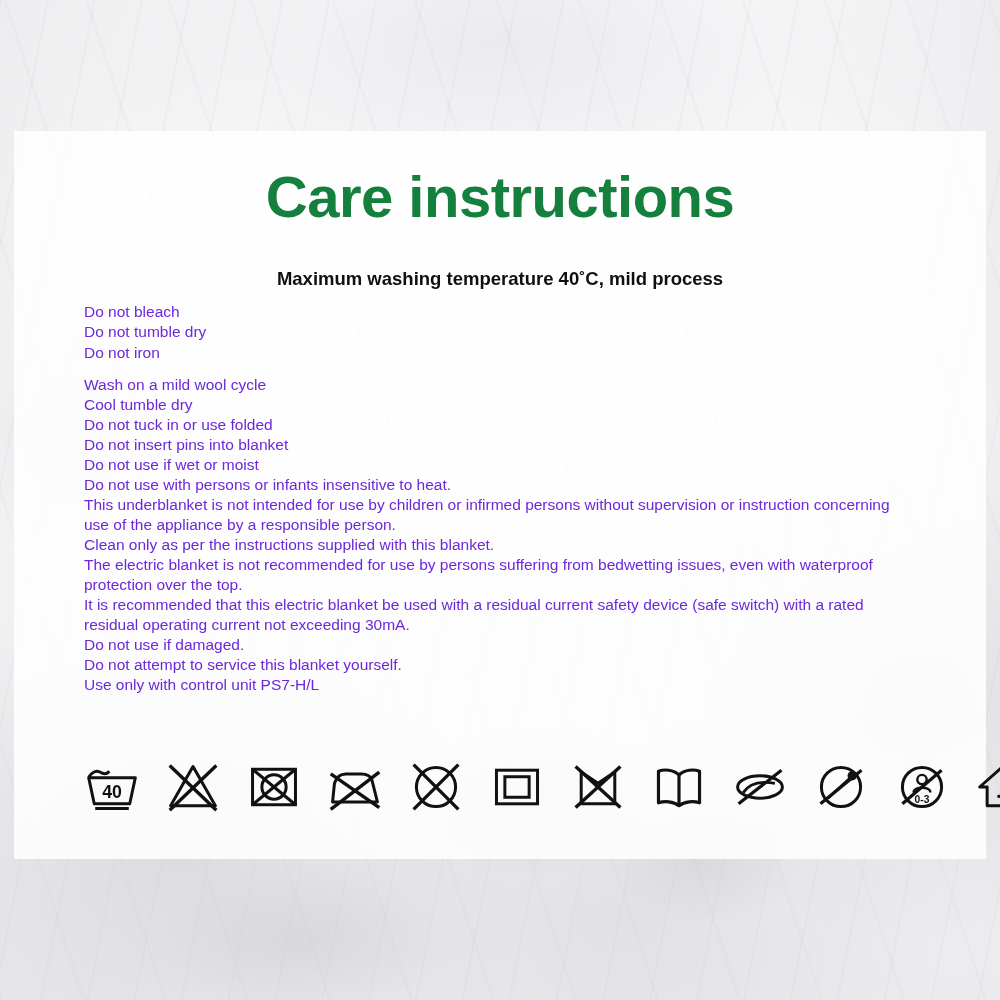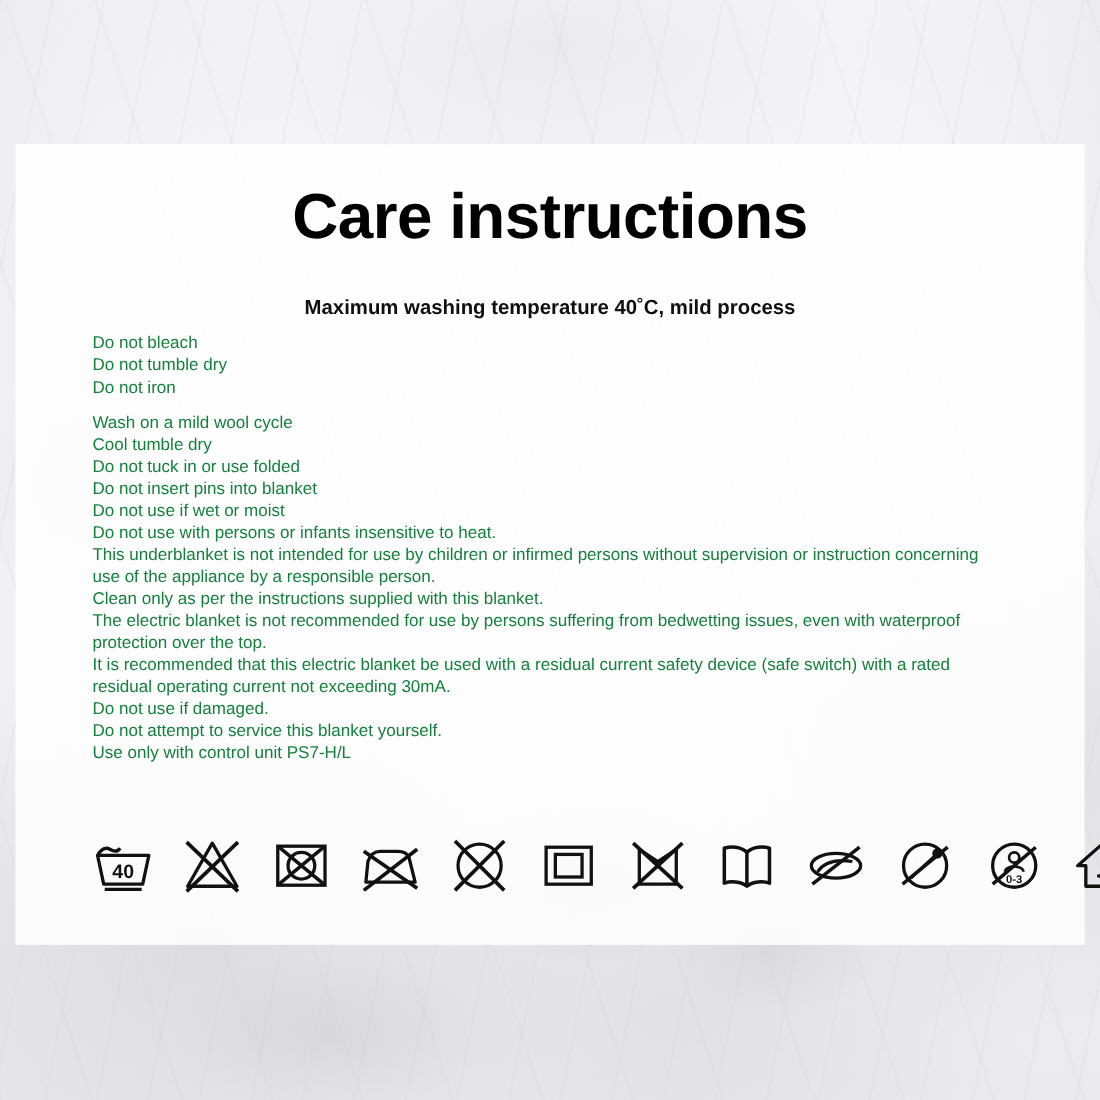--- a/index.html
+++ b/index.html
@@ -64,21 +64,21 @@
     width: 972px;
     height: 728px;
     background: rgba(255,255,255,0.86);
   }
 
   .title {
     text-align: center;
     font-weight: bold;
     font-size: 58px;
     letter-spacing: -0.5px;
-    color: #000000;
+    color: #15803d;
     margin: 36px 0 0 0;
     line-height: 1.05;
   }
 
   .body {
     padding: 0 70px;
     color: #141414;
   }
 
   .heading {
@@ -93,21 +93,21 @@
   }
 
   .list {
     margin: 12px 0 0 0;
     padding: 0;
     list-style: none;
   }
   .list li {
     font-size: 15.5px;
     line-height: 20.5px;
-    color: #15803d;
+    color: #6d28d9;
   }
   .list.spaced li {
     line-height: 20px;
   }
 
   
   .symbols {
     position: absolute;
     left: 70px;
     right: 48px;

